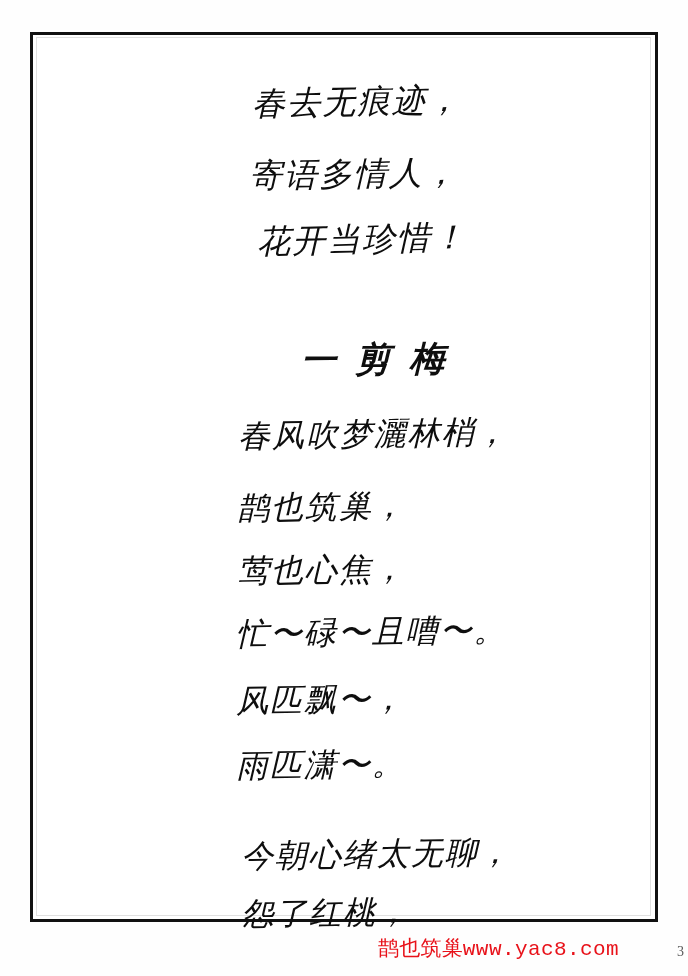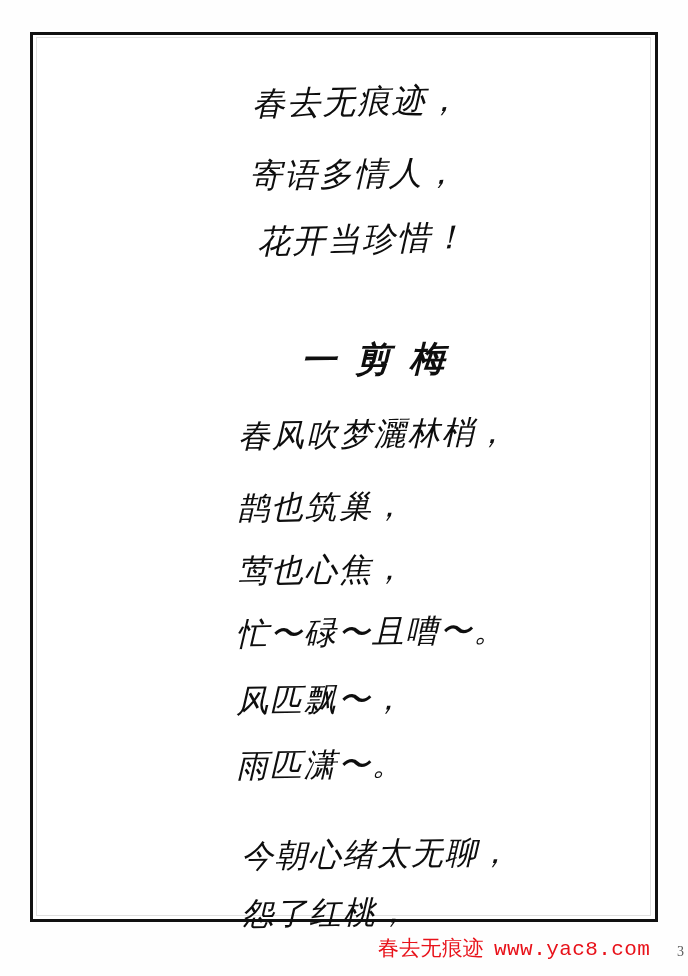--- a/index.html
+++ b/index.html
@@ -96,21 +96,20 @@
     left: 378px;
     top: 934px;
     font-family: "Liberation Serif", serif;
     font-size: 21px;
     color: #e8121a;
     white-space: nowrap;
     letter-spacing: 0.01em;
   }
   #watermark .site {
     font-family: "Liberation Mono", monospace;
-    margin-left: 10px;
     letter-spacing: 0.02em;
   }
 
   #page-number {
     position: absolute;
     right: 4px;
     top: 944px;
     font-family: "Liberation Serif", serif;
     font-size: 14px;
     color: #5a5a5a;
@@ -143,18 +142,18 @@
 
     <div class="calli body-line" id="b6">雨匹潇〜。</div>
 
     <div class="calli body-line" id="b7">今朝心绪太无聊，</div>
 
     <div class="calli body-line" id="b8">怨了红桃，</div>
 
   </div>
 
   <div id="watermark">
-    <span>春去无痕迹</span><span class="site">www.yac8.com</span>
+    <span>鹊也筑巢</span><span class="site">www.yac8.com</span>
   </div>
 
   <div id="page-number">3</div>
 
 </div>
 
 </body></html>

